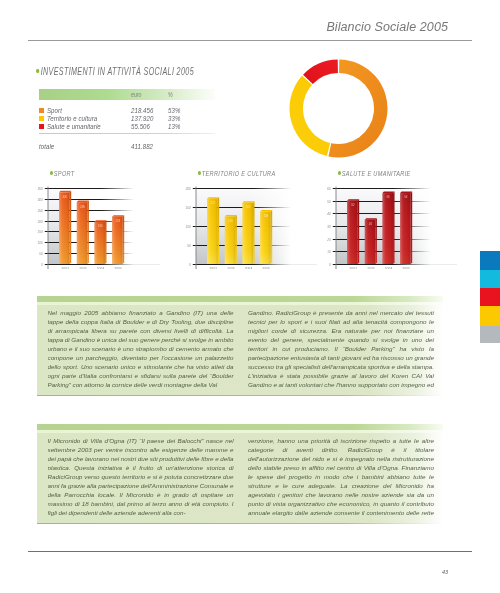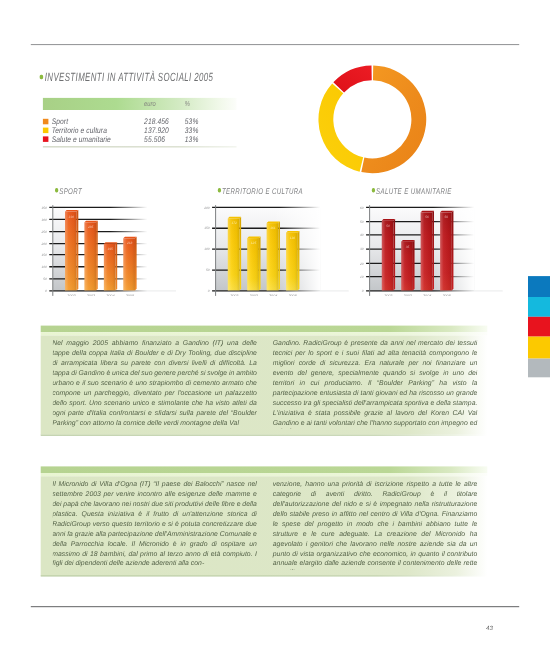--- a/index.html
+++ b/index.html
@@ -69,20 +69,21 @@
   .panel .botline{ height:1px; background:linear-gradient(to right,#9fb87f 0%,#a9c08c 75%,#dfe9d0 92%,#ffffff 100%); }
 
   .ylab { font-size:2.9px; fill:#8a8b8d; font-style:italic; text-anchor:end; }
   .xlab { font-size:3.4px; fill:#8e8f91; font-style:italic; text-anchor:middle; }
   .vlab { font-size:2.9px; fill:#ffffff; fill-opacity:.62; font-style:italic; text-anchor:middle; }
 </style>
 </head>
 <body>
 
 <div class="page">
+  <div class="hdr-title">Bilancio Sociale 2005</div>
   <div class="hdr-rule"></div>
 
   <div class="sec-title">
     <span class="bullet"></span><span>INVESTIMENTI IN ATTIVITÀ SOCIALI 2005</span>
   </div>
 
   <div class="donut">
     <svg width="111" height="111" viewBox="0 0 111 111">
       <defs>
         <linearGradient id="gOr" x1="0" y1="0" x2="1" y2="1">
@@ -126,20 +127,24 @@
           <span class="v2">33%</span>
         </div>
         <div class="trow">
           <span class="sw" style="background:#E8131E"></span>
           <span class="lb">Salute e umanitarie</span>
           <span class="v1">55.506</span>
           <span class="v2">13%</span>
         </div>
       </div>
     <div class="sep"></div>
+    <div class="trow tot">
+      <span class="lb" style="left:0">totale</span>
+      <span class="v1">411.882</span>
+    </div>
   </div>
 
   <div class="chart" id="chart1" style="left:28px; top:168px;">
     <div class="ctitle"><span class="cbullet"></span><span>SPORT</span></div>
   <svg width="150" height="90" viewBox="0 0 150 90">
         <g>
           <defs>
             <linearGradient id="bg1" x1="0" y1="0" x2="0" y2="1">
               <stop offset="0" stop-color="#fbfbfc"></stop>
               <stop offset=".45" stop-color="#e9eaec"></stop>

